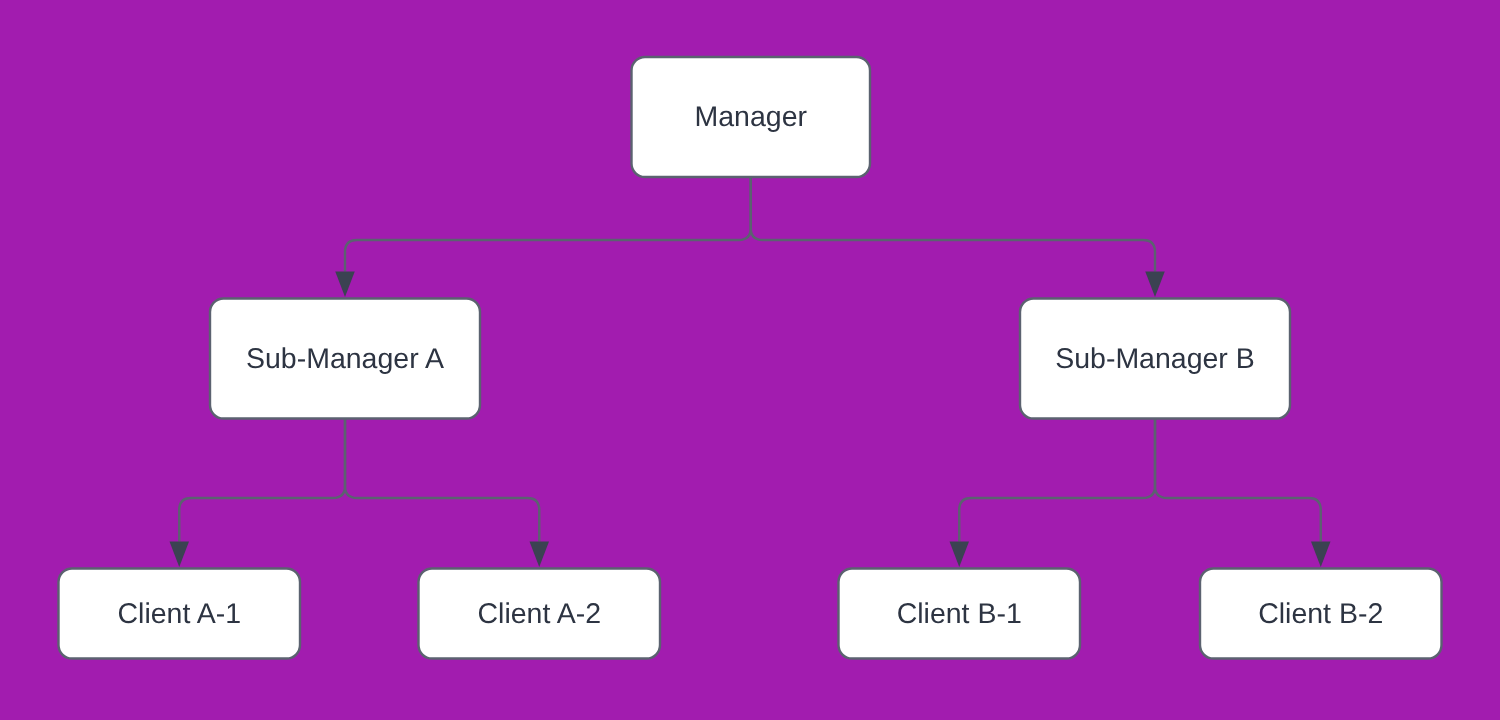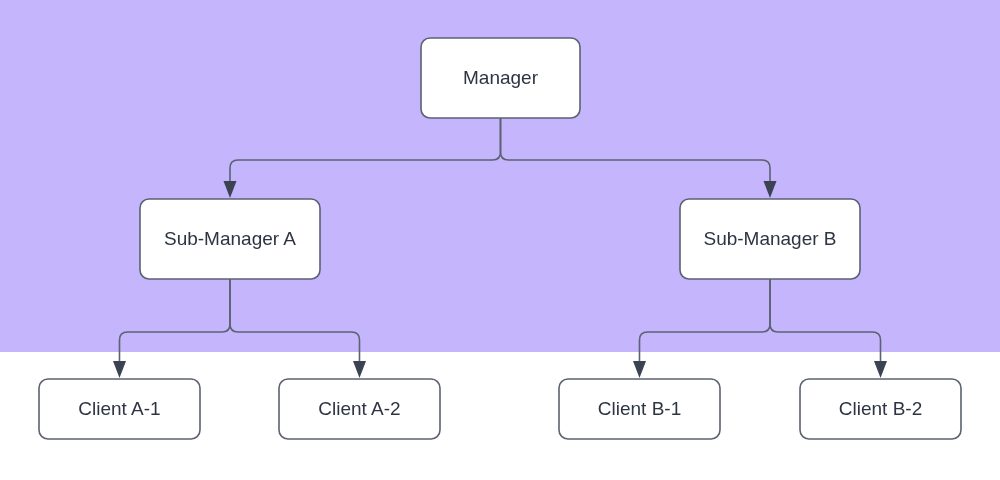--- a/index.html
+++ b/index.html
@@ -9,22 +9,22 @@
   }
   body {
     width: 1000px;
     height: 480px;
     font-family: "Liberation Sans", sans-serif;
     overflow: hidden;
   }
   #diagram-root {
     position: relative;
     width: 1000px;
-    height: 352px;
-    background: #c4b5fd;
+    height: 480px;
+    background: #a21caf;
   }
   svg.diagram-canvas {
     position: absolute;
     top: 0;
     left: 0;
     width: 1000px;
     height: 480px;
     display: block;
   }
   .node-box {

